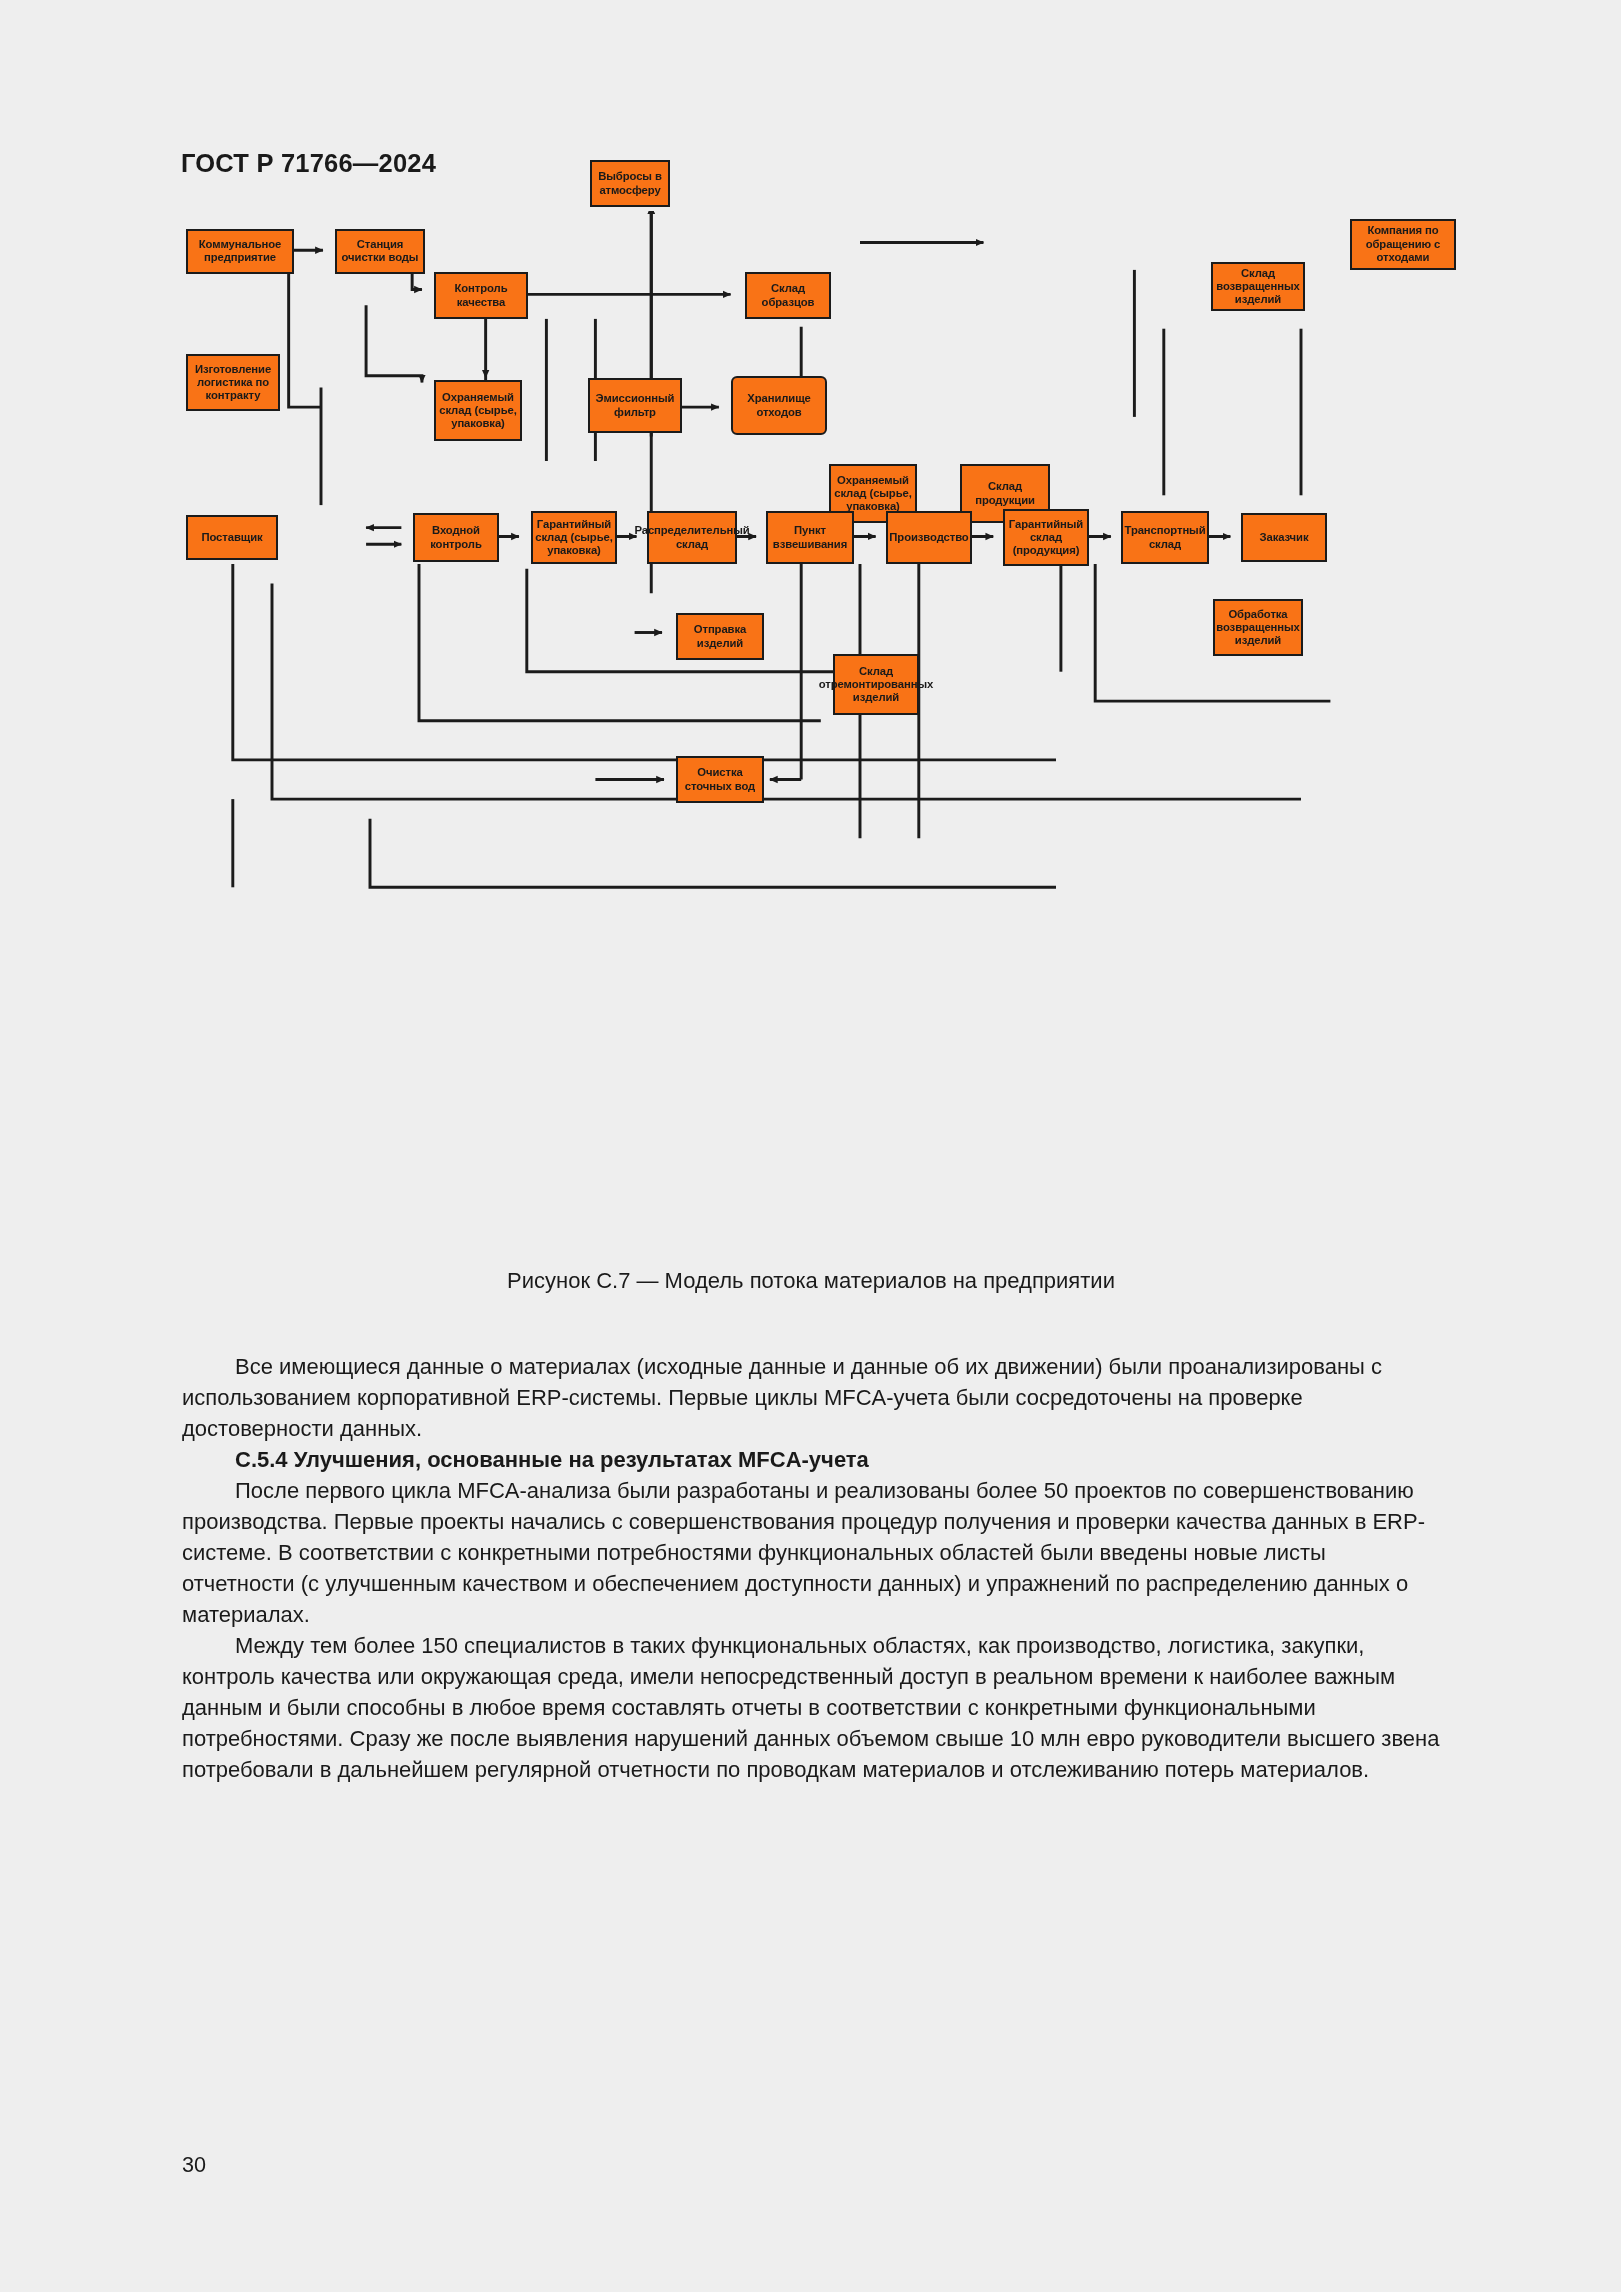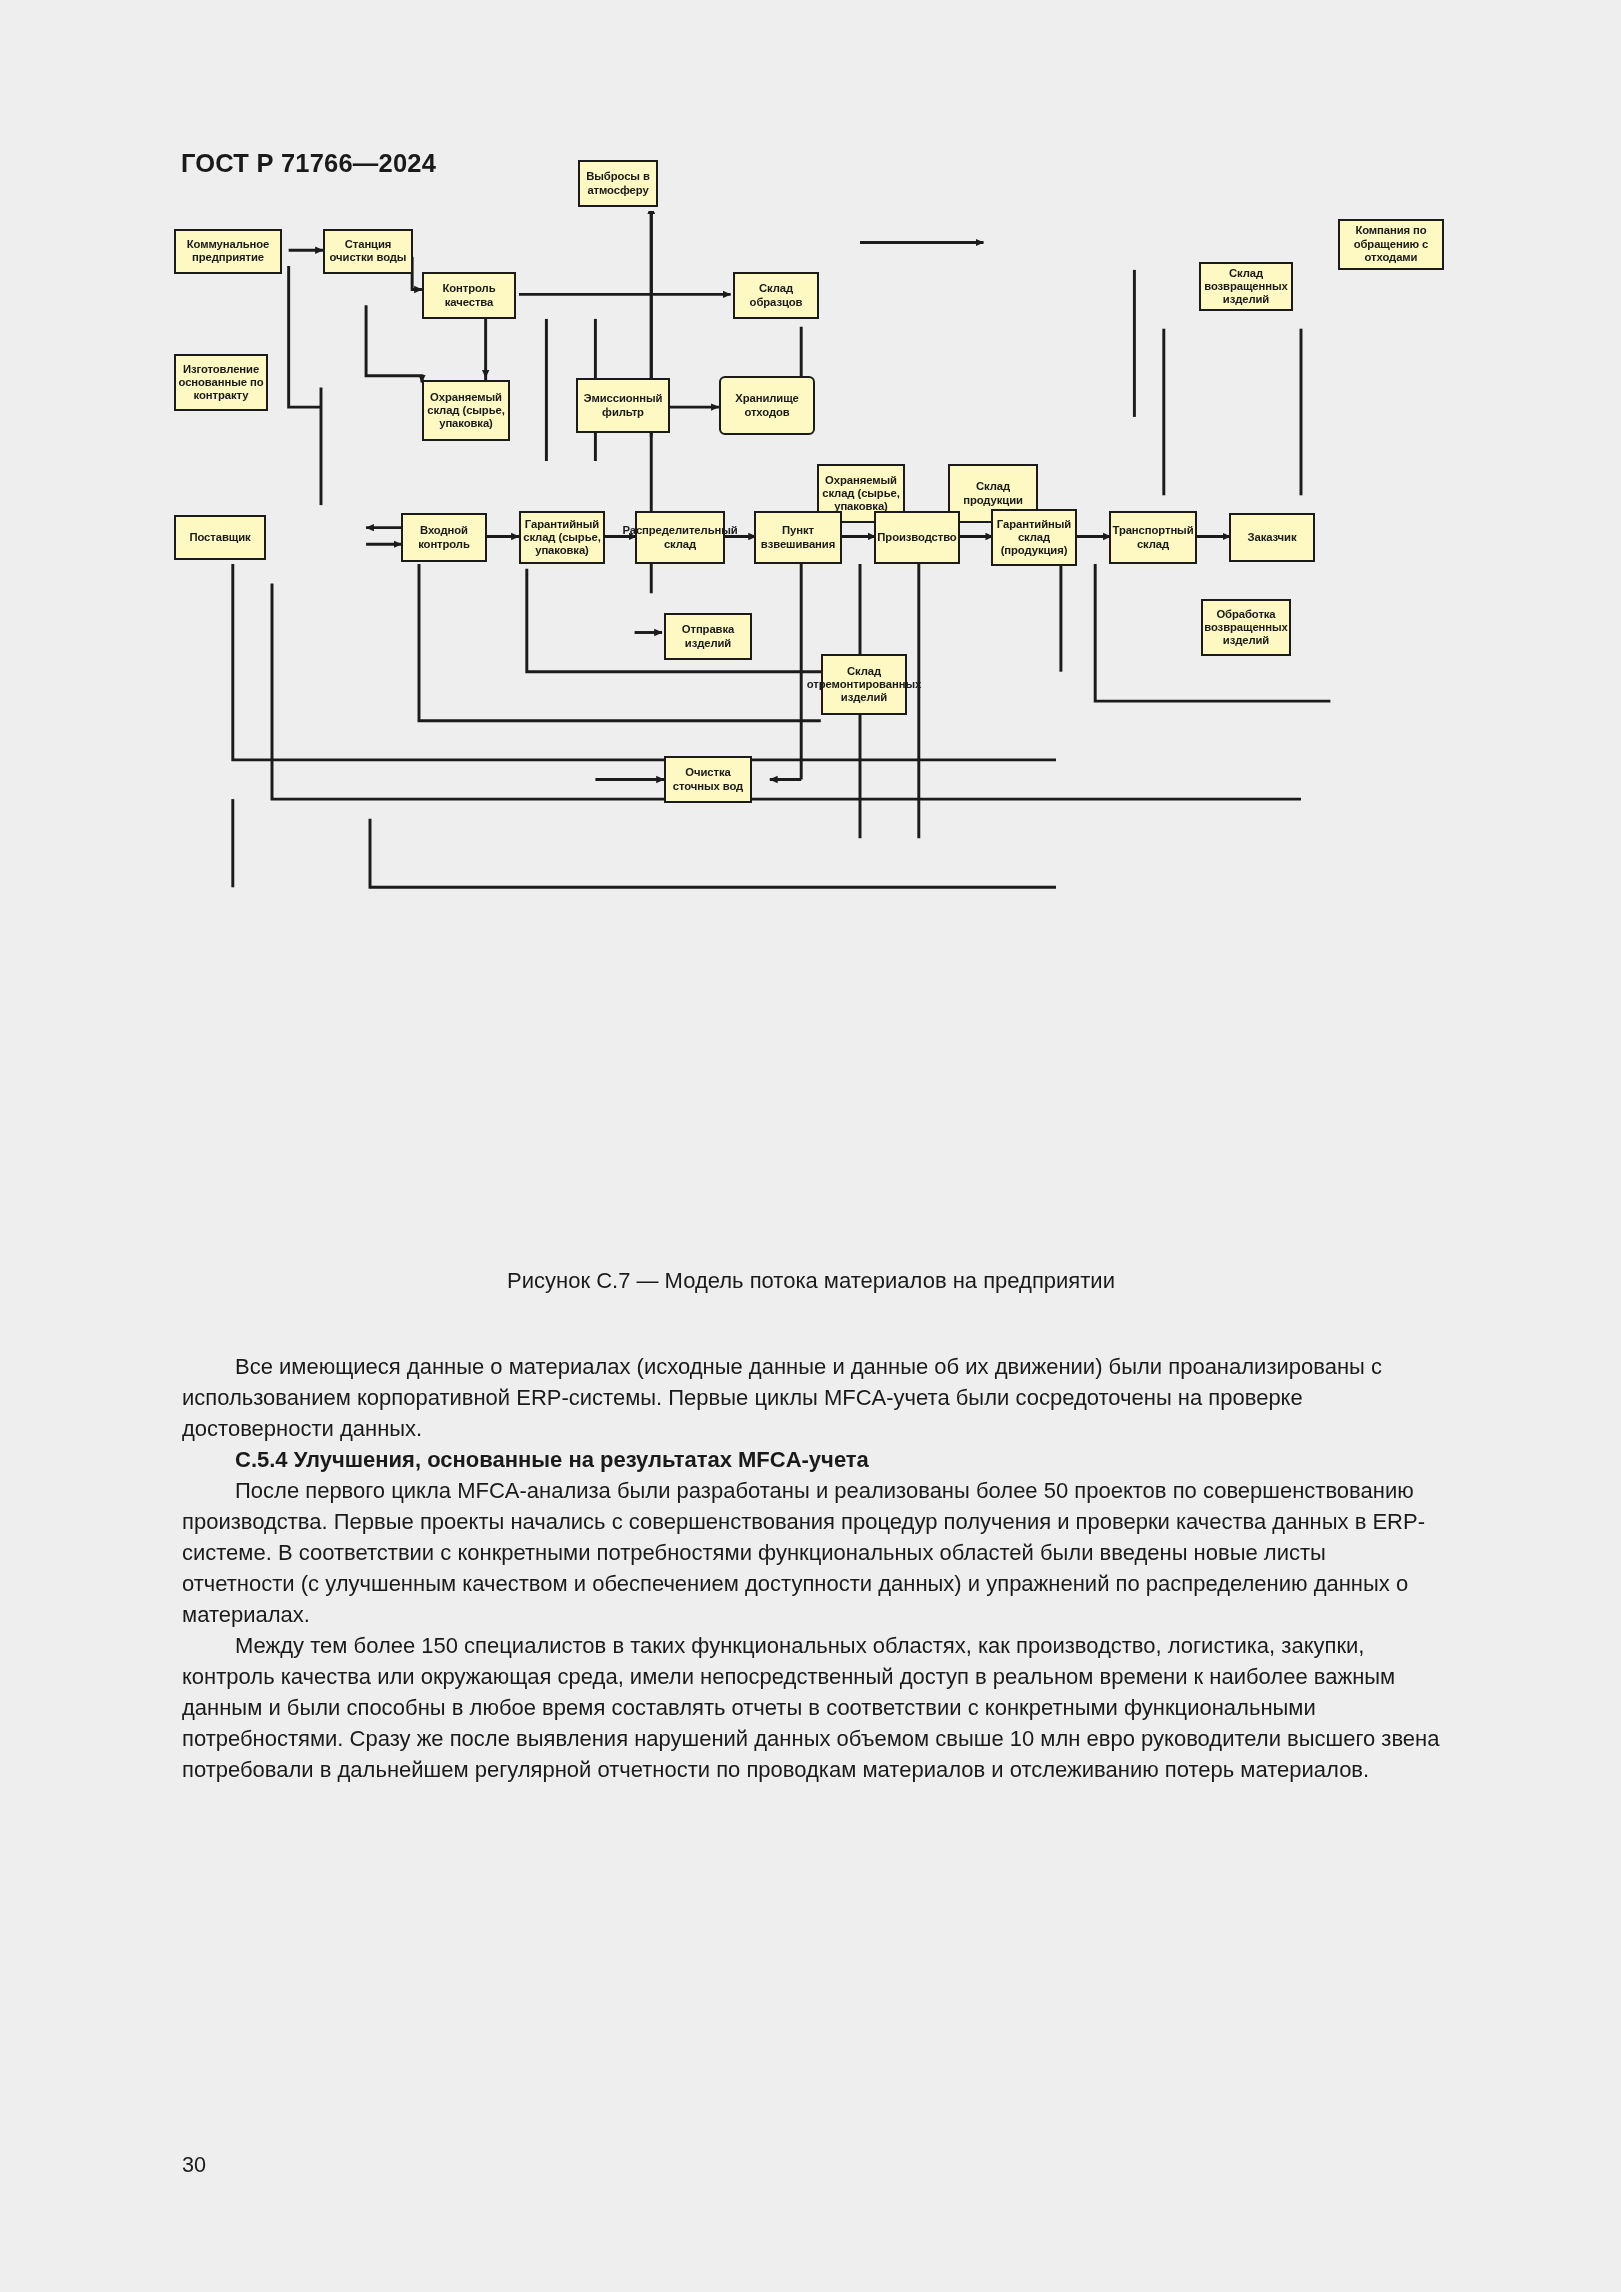--- a/index.html
+++ b/index.html
@@ -25,30 +25,31 @@
   .figure{
     position:absolute;left:174px;top:211px;
     width:1274px;height:1039px;
   }
   .fig-svg{position:absolute;left:0;top:0;width:1274px;height:1039px;}
 
   .node{
     position:absolute;
     box-sizing:border-box;
     border:2.2px solid #1b1b1b;
-    background:#fef9c3;
+    background:#f97316;
     display:flex;align-items:center;justify-content:center;
     text-align:center;
     font-size:11.3px;
     font-weight:bold;
     line-height:1.18;
     letter-spacing:-0.1px;
     padding:14px 2px;
     z-index:5;
     word-break:normal;
+    margin-left:12px;
   }
 
   .fig-caption{
     position:absolute;left:0;right:0;top:1057px;
     text-align:center;
     font-size:22px;
     white-space:nowrap;
   }
 
   
@@ -169,21 +170,21 @@
 
     <div class="node" style="left:559px;top:61px;width:86px;height:47px;">
       <span>Склад образцов</span>
     </div>
 
     <div class="node" style="left:1025px;top:51px;width:94px;height:49px;">
       <span>Склад возвращенных изделий</span>
     </div>
 
     <div class="node" style="left:0px;top:143px;width:94px;height:57px;">
-      <span>Изготовление основанные по контракту</span>
+      <span>Изготовление логистика по контракту</span>
     </div>
 
     <div class="node" style="left:402px;top:167px;width:94px;height:55px;">
       <span>Эмиссионный фильтр</span>
     </div>
 
     <div class="node" style="left:545px;top:165px;width:96px;height:59px;border-radius:6px;">
       <span>Хранилище отходов</span>
     </div>
 

